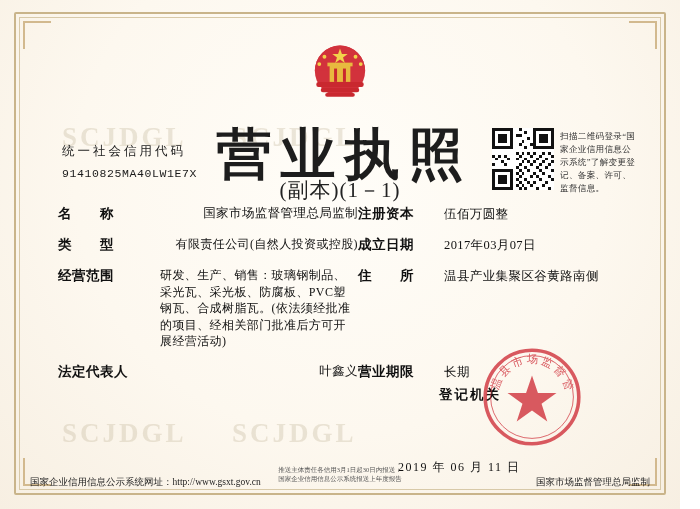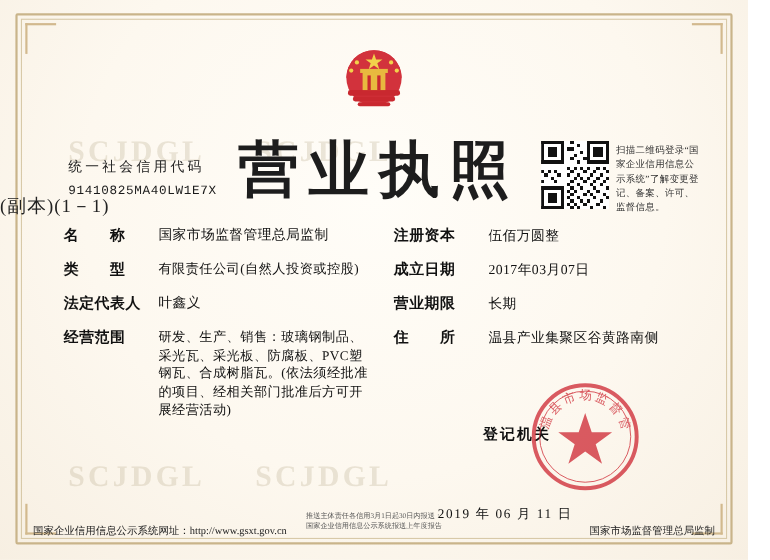--- a/index.html
+++ b/index.html
@@ -95,22 +95,23 @@
     font-size: 55px;
     letter-spacing: 9px;
     color: #1d1d1d;
     text-indent: 9px;
   }
   .subtitle {
     position: absolute;
     left: 0;
     right: 0;
     top: 176px;
-    font-family: "Liberation Serif", serif;
-    font-size: 17px;
+    text-align: center;
+    font-family: "Liberation Serif", serif;
+    font-size: 21px;
     color: #222;
     letter-spacing: 1px;
   }
 
   
   .code-block {
     position: absolute;
     left: 62px;
     top: 143px;
     width: 180px;
@@ -159,20 +160,21 @@
   }
   .field-row {
     display: flex;
     align-items: flex-start;
     margin-bottom: 13px;
   }
   .col-left {
     width: 300px;
     display: flex;
     align-items: flex-start;
+    justify-content: space-between;
   }
   .col-right {
     flex: 1;
     display: flex;
     align-items: flex-end;
   }
   .f-label {
     font-family: "Liberation Serif", serif;
     font-size: 13.5px;
     font-weight: bold;
@@ -416,39 +418,39 @@
       <div class="col-left">
         <div class="f-label">类　　型</div>
         <div class="f-value small">有限责任公司(自然人投资或控股)</div>
       </div>
       <div class="col-right">
         <div class="f-label">成立日期</div>
         <div class="f-value">2017年03月07日</div>
       </div>
     </div>
 
+    <div class="field-row scope-row">
+      <div class="col-left">
+        <div class="f-label">经营范围</div>
+        <div class="f-value small" style="width:198px">研发、生产、销售：玻璃钢制品、采光瓦、采光板、防腐板、PVC塑钢瓦、合成树脂瓦。(依法须经批准的项目、经相关部门批准后方可开展经营活动)</div>
+      </div>
+      <div class="col-right">
+        <div class="f-label">住　　所</div>
+        <div class="f-value">温县产业集聚区谷黄路南侧</div>
+      </div>
+    </div>
+
     <div class="field-row">
       <div class="col-left">
         <div class="f-label">法定代表人</div>
         <div class="f-value">叶鑫义</div>
       </div>
       <div class="col-right">
         <div class="f-label">营业期限</div>
         <div class="f-value">长期</div>
-      </div>
-    </div>
-
-    <div class="field-row scope-row">
-      <div class="col-left">
-        <div class="f-label">经营范围</div>
-        <div class="f-value small" style="width:198px">研发、生产、销售：玻璃钢制品、采光瓦、采光板、防腐板、PVC塑钢瓦、合成树脂瓦。(依法须经批准的项目、经相关部门批准后方可开展经营活动)</div>
-      </div>
-      <div class="col-right">
-        <div class="f-label">住　　所</div>
-        <div class="f-value">温县产业集聚区谷黄路南侧</div>
       </div>
     </div>
 
   </div>
 
   <div class="registrar">登记机关</div>
   <div class="date-line">2019 年 06 月 11 日</div>
 
   <svg class="seal" viewBox="0 0 120 120">
     <g opacity="0.8">

